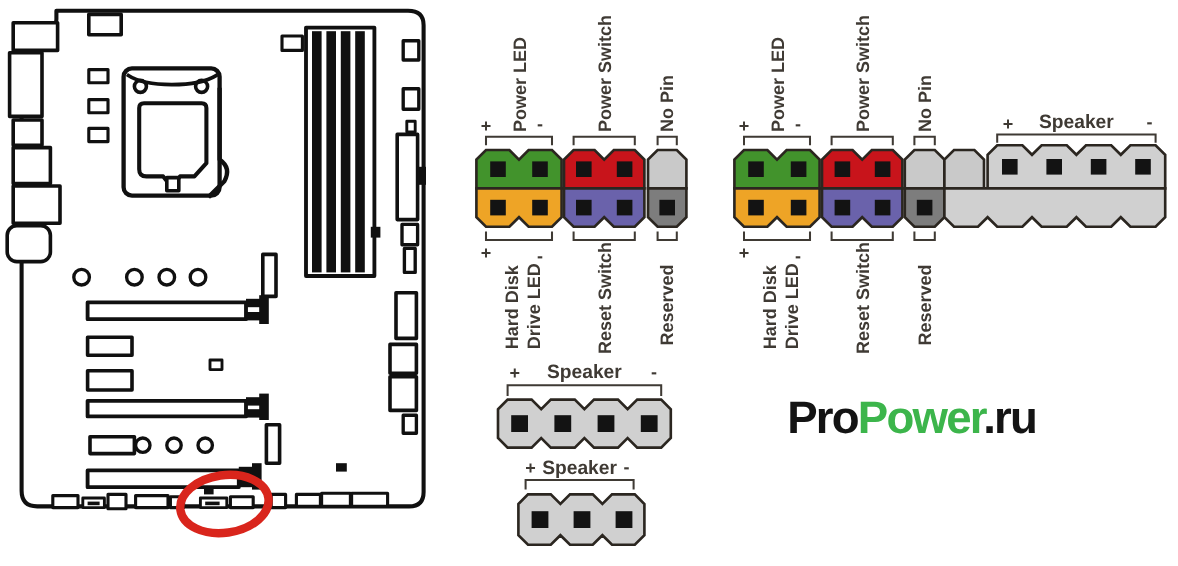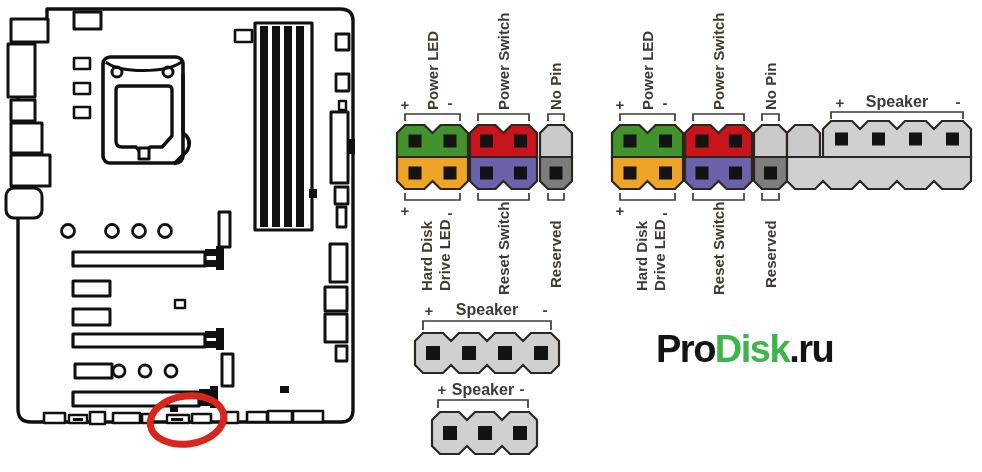--- a/index.html
+++ b/index.html
@@ -244,16 +244,16 @@
       <rect x="113" y="48" width="14" height="14"></rect>
     </g>
     <g fill="#3f3a34">
       <text x="42" y="17" text-anchor="middle">+</text>
       <text x="83" y="17" text-anchor="middle" class="big">Speaker</text>
       <text x="122" y="16" text-anchor="middle">-</text>
     </g>
   </svg>
 
   <div class="logo" style="color: rgb(20, 20, 20);">
-    <span>Pro</span><span id="logo-helps" style="color: rgb(60, 181, 75);">Disk</span><span>.ru</span>
+    <span>Pro</span><span id="logo-helps" style="color: rgb(60, 181, 75);">Power</span><span>.ru</span>
   </div>
 
 </div>
 
 </body></html>

